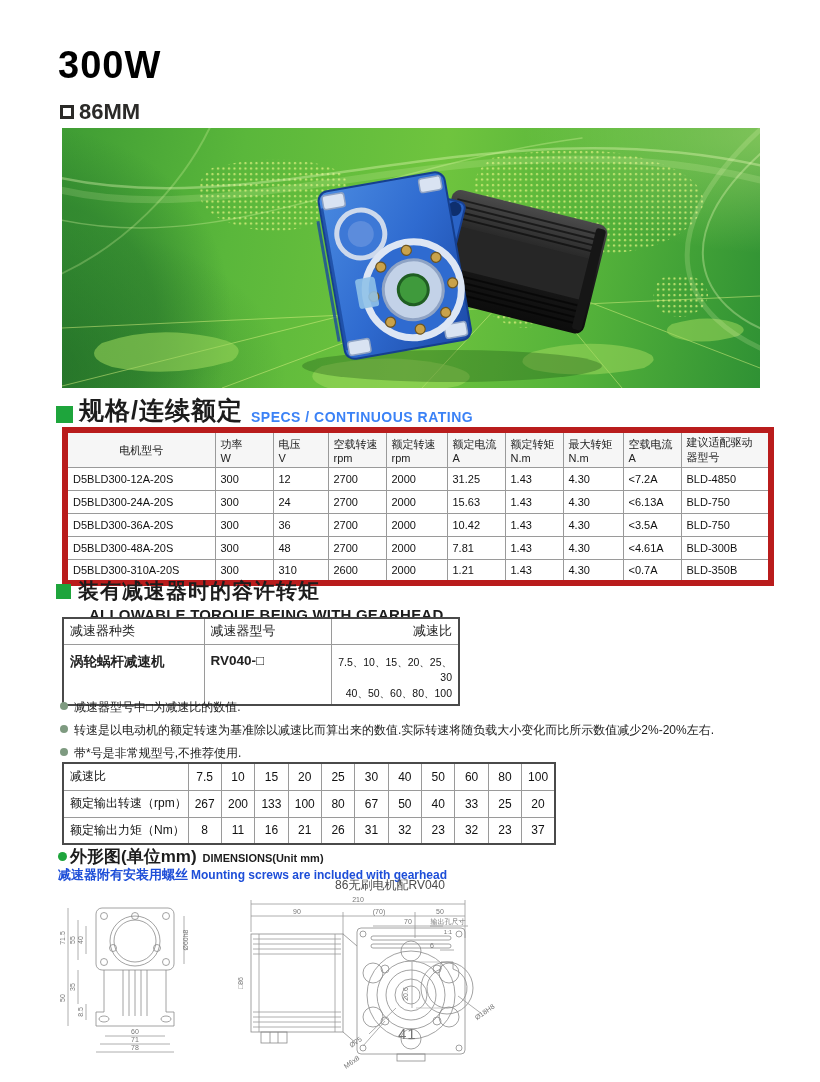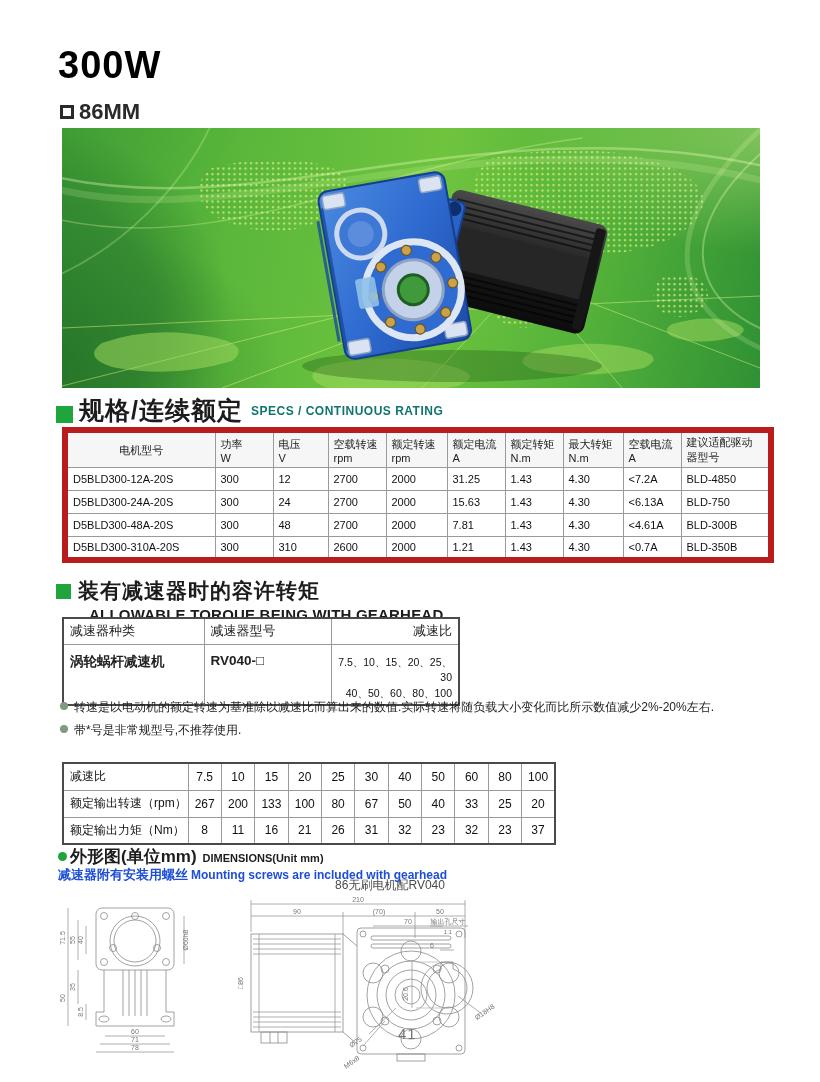--- a/index.html
+++ b/index.html
@@ -20,21 +20,21 @@
     background:
       radial-gradient(ellipse 420px 260px at -4% 95%, rgba(10,70,25,.45), rgba(10,70,25,0) 60%),
       radial-gradient(ellipse 480px 220px at 104% 2%, rgba(225,255,140,.45), rgba(225,255,140,0) 55%),
       linear-gradient(100deg, #3f9c34 0%, #5ab73b 25%, #6fc43e 52%, #54b23a 75%, #2f9134 100%);
   }
   .hero svg { display:block; width:698px; height:260px; }
   
   .sec1 { position:absolute; left:56px; top:394px; display:flex; align-items:flex-end; }
   .green-sq { width:17px; height:17px; background:#1ea53c; margin-right:6px; margin-bottom:4px; }
   .sec1 .cn { font-size:25px; font-weight:bold; color:#1c1c1c; letter-spacing:1px; }
-  .sec1 .en { font-size:12px; font-weight:bold; color:#0f766e; margin-left:8px; margin-bottom:9px; letter-spacing:.5px; }
+  .sec1 .en { font-size:14px; font-weight:bold; color:#3b82f6; margin-left:8px; margin-bottom:2px; letter-spacing:.5px; }
   .sec2 { position:absolute; left:56px; top:577px; }
   .sec2 .row1 { display:flex; align-items:center; }
   .green-sq2 { width:15px; height:15px; background:#1ea53c; margin-right:7px; }
   .sec2 .cn { font-size:21px; font-weight:bold; color:#1c1c1c; letter-spacing:1px; }
   .sec2 .en { font-size:15px; font-weight:bold; color:#1c1c1c; margin-left:33px; margin-top:1px; letter-spacing:.2px; }
   
   table { border-collapse:collapse; table-layout:fixed; background:#fff; }
   .spec-table { position:absolute; left:62px; top:427px; width:706px; font-size:11px; border:6px solid #b91c1c; }
   .spec-table th, .spec-table td { border:1px solid #9a9a9a; padding:2px 5px; text-align:left; vertical-align:middle; font-weight:normal; }
   .spec-table thead th { height:36px; background:#f6f6f6; vertical-align:middle; }
@@ -282,20 +282,32 @@
           <td>24</td>
           <td>2700</td>
           <td>2000</td>
           <td>15.63</td>
           <td>1.43</td>
           <td>4.30</td>
           <td>&lt;6.13A</td>
           <td>BLD-750</td>
       </tr>
       <tr>
+        <td>D5BLD300-36A-20S</td>
+          <td>300</td>
+          <td>36</td>
+          <td>2700</td>
+          <td>2000</td>
+          <td>10.42</td>
+          <td>1.43</td>
+          <td>4.30</td>
+          <td>&lt;3.5A</td>
+          <td>BLD-750</td>
+      </tr>
+      <tr>
         <td>D5BLD300-48A-20S</td>
           <td>300</td>
           <td>48</td>
           <td>2700</td>
           <td>2000</td>
           <td>7.81</td>
           <td>1.43</td>
           <td>4.30</td>
           <td>&lt;4.61A</td>
           <td>BLD-300B</td>
@@ -342,20 +354,24 @@
         <td class="model">RV040-□</td>
         <td class="ratios">
           <div>7.5、10、15、20、25、30</div>
           <div>40、50、60、80、100</div>
         </td>
       </tr>
     </tbody>
   </table>
 
   <div class="notes">
+    <div class="note">
+        <span class="bullet"></span>
+        <span>减速器型号中□为减速比的数值.</span>
+      </div>
     <div class="note">
         <span class="bullet"></span>
         <span>转速是以电动机的额定转速为基准除以减速比而算出来的数值.实际转速将随负载大小变化而比所示数值减少2%-20%左右.</span>
       </div>
     <div class="note">
         <span class="bullet"></span>
         <span>带*号是非常规型号,不推荐使用.</span>
       </div>
   </div>
 

